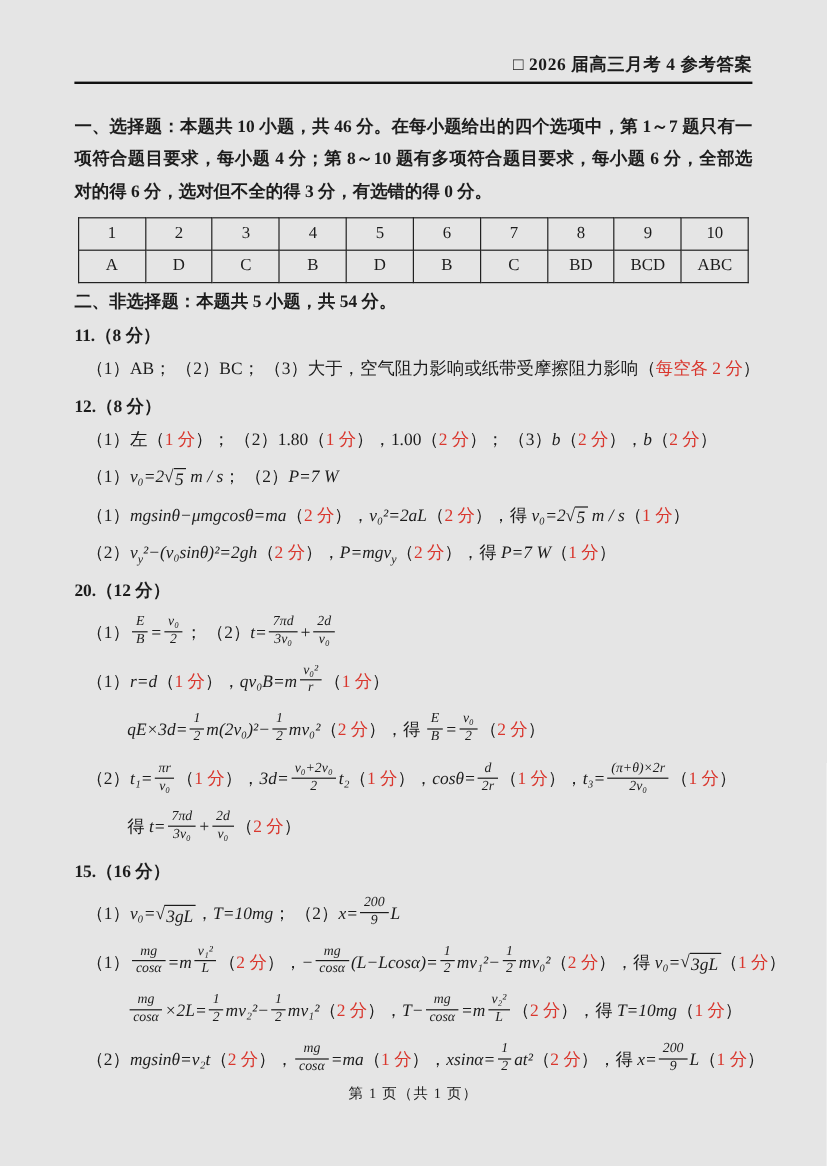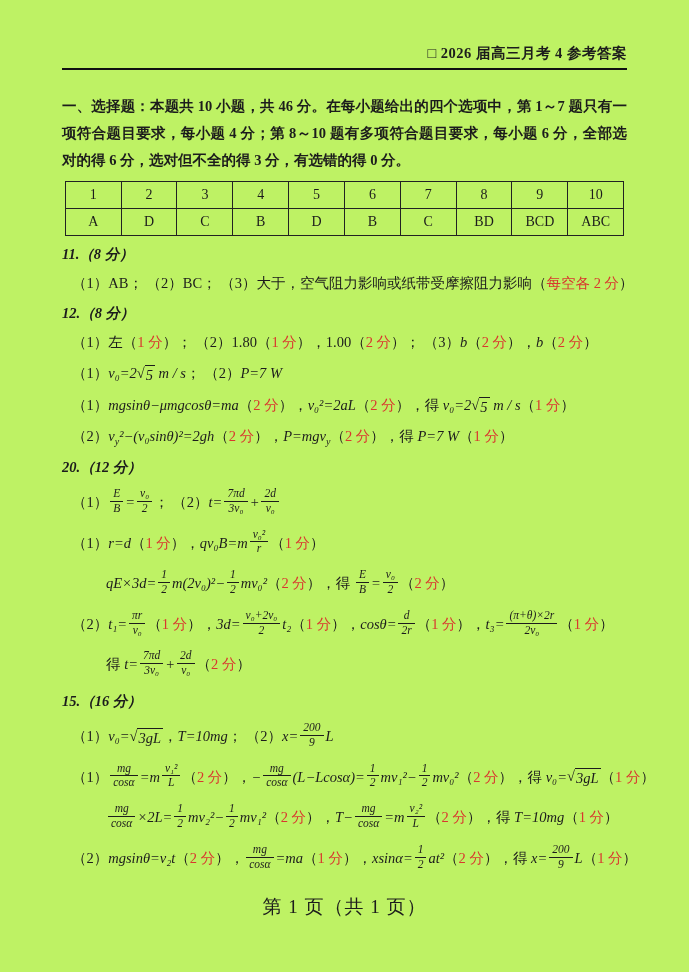--- a/index.html
+++ b/index.html
@@ -5,21 +5,21 @@
   :root{
     --ink:#1c1c1c;
     --red:#d9372e;
   }
   html,body{margin:0;padding:0;background:#ffffff;}
   .page{
     position:relative;
     width:689px;height:972px;
     box-sizing:border-box;
     padding:44px 62px 0 62px;
-    background:#bef264;
+    background:#e5e5e5;
     color:var(--ink);
     font-family:"Liberation Serif","DejaVu Serif",serif;
     font-size:14.5px;
     overflow:hidden;
   }
   
   .header{
     text-align:right;
     font-weight:bold;
     font-size:14.5px;
@@ -50,21 +50,20 @@
     padding:1px 0;
   }
   .sec2{
     font-weight:bold;
     margin:4px 0 2px 0;
   }
   
   .q-heading{
     font-weight:bold;
     margin:9px 0 0 0;
-    font-style:italic;
   }
   .line{
     padding-left:10px;
     margin:9px 0;
     line-height:1.5;
     white-space:nowrap;
   }
   .line.tall{margin:12px 0;}
   .line.indent{padding-left:44px;}
   .t{color:var(--ink);}
@@ -92,21 +91,21 @@
   
   .sqrt{display:inline-flex;align-items:flex-start;font-style:italic;}
   .sqrt .rad{font-style:normal;line-height:1.2;}
   .sqrt .radicand{border-top:1px solid var(--ink);padding:0 2px 0 1px;line-height:1.35;}
   
   .footer{
     position:absolute;
     left:0;right:0;
     bottom:52px;
     text-align:center;
-    font-size:19px;
+    font-size:12px;
     letter-spacing:1px;
   }
 </style>
 </head>
 <body>
 
 <div class="page">
 
   <div class="header">□  2026 届高三月考 4  参考答案</div>
 
@@ -134,20 +133,21 @@
         <td>D</td>
         <td>B</td>
         <td>C</td>
         <td>BD</td>
         <td>BCD</td>
         <td>ABC</td>
       </tr>
     </tbody>
   </table>
 
+  <div class="sec2">二、非选择题：本题共 5 小题，共 54 分。</div>
 
   <div>
     <div class="q-heading">11.（8 分）</div>
     <div class="line"><span class="t">（1）AB；  （2）BC；  （3）大于，空气阻力影响或纸带受摩擦阻力影响</span><span class="t">（</span><span class="r">每空各 2 分</span><span class="t">）</span></div>
   </div>
 
   <div>
     <div class="q-heading">12.（8 分）</div>
     <div class="line"><span class="t">（1）左</span><span class="t">（</span><span class="r">1 分</span><span class="t">）</span><span class="t">；  （2）1.80</span><span class="t">（</span><span class="r">1 分</span><span class="t">）</span><span class="t">，1.00</span><span class="t">（</span><span class="r">2 分</span><span class="t">）</span><span class="t">；  （3）</span><span class="m">b</span><span class="t">（</span><span class="r">2 分</span><span class="t">）</span><span class="t">，</span><span class="m">b</span><span class="t">（</span><span class="r">2 分</span><span class="t">）</span></div>
   </div>

